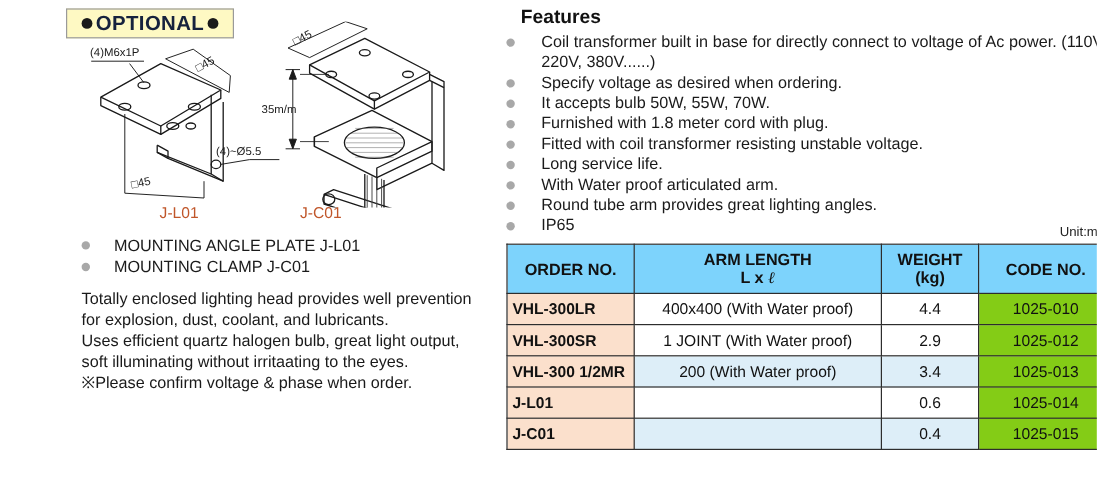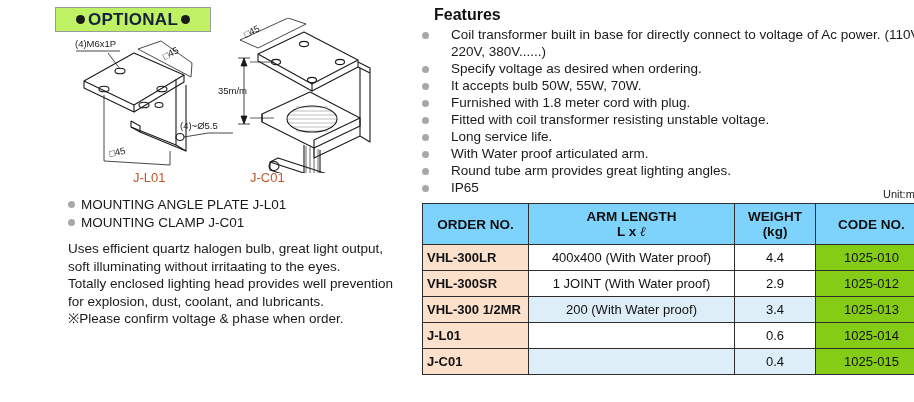--- a/index.html
+++ b/index.html
@@ -20,22 +20,22 @@
   
   #left-panel {
     position: absolute;
     left: 0; top: 0;
     width: 405px; height: 402px;
   }
 
   #optional-banner {
     position: absolute;
     left: 55px; top: 7px;
-    width: 156px; height: 25px;
-    background: #bef264;
+    width: 140px; height: 25px;
+    background: #fef9c3;
     border: 1px solid #9a9a9a;
     box-sizing: border-box;
     display: flex;
     align-items: center;
     justify-content: center;
     gap: 3px;
   }
   #optional-banner .dot {
     width: 9px; height: 9px;
     border-radius: 50%;
@@ -67,21 +67,21 @@
 
   
   #mounting-list {
     position: absolute;
     left: 68px; top: 196px;
     width: 320px;
   }
   #mounting-list .mount-item {
     display: flex;
     align-items: flex-start;
-    gap: 6px;
+    gap: 20px;
     font-size: 13.5px;
     line-height: 17px;
     margin-bottom: 1px;
     white-space: nowrap;
   }
   .bullet-gray {
     width: 7px; height: 7px;
     border-radius: 50%;
     background: #a8a8a8;
     flex: none;
@@ -317,22 +317,22 @@
       <span class="bullet-gray"></span>
       <span>MOUNTING ANGLE PLATE J-L01</span>
     </div>
     <div class="mount-item">
       <span class="bullet-gray"></span>
       <span>MOUNTING CLAMP J-C01</span>
     </div>
   </div>
 
   <div id="description">
+    <p>Totally enclosed lighting head provides well prevention for explosion, dust, coolant, and lubricants.</p>
     <p>Uses efficient quartz halogen bulb, great light output, soft illuminating without irritaating to the eyes.</p>
-    <p>Totally enclosed lighting head provides well prevention for explosion, dust, coolant, and lubricants.</p>
     <p class="note">※Please confirm voltage &amp; phase when order.</p>
   </div>
 </div>
 
 <div id="right-panel">
 
   <div id="features-title">Features</div>
 
   <div id="features-list">
     <div class="feat-item">

